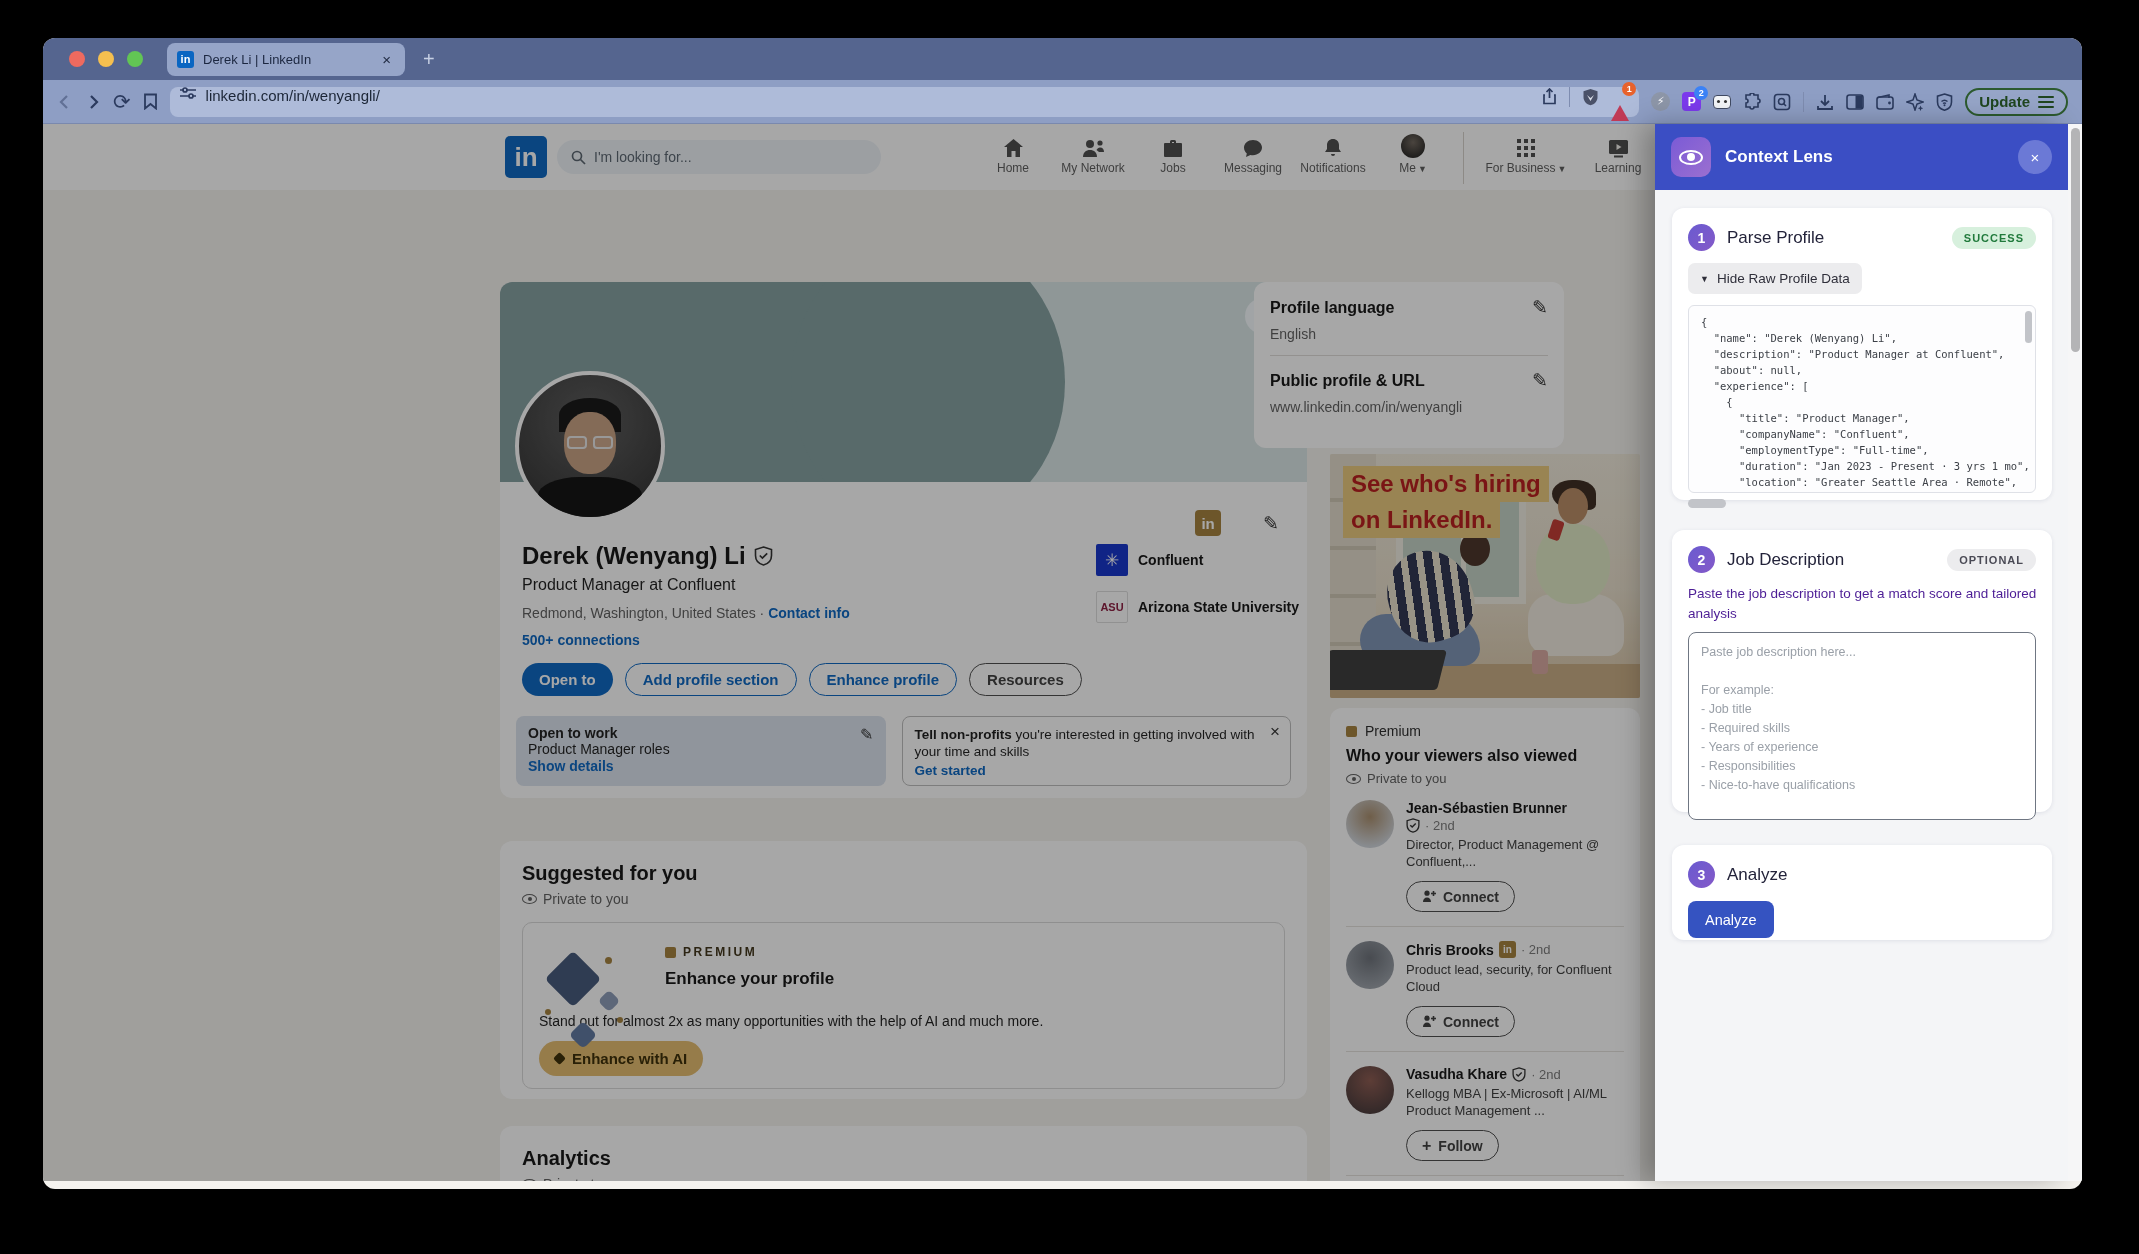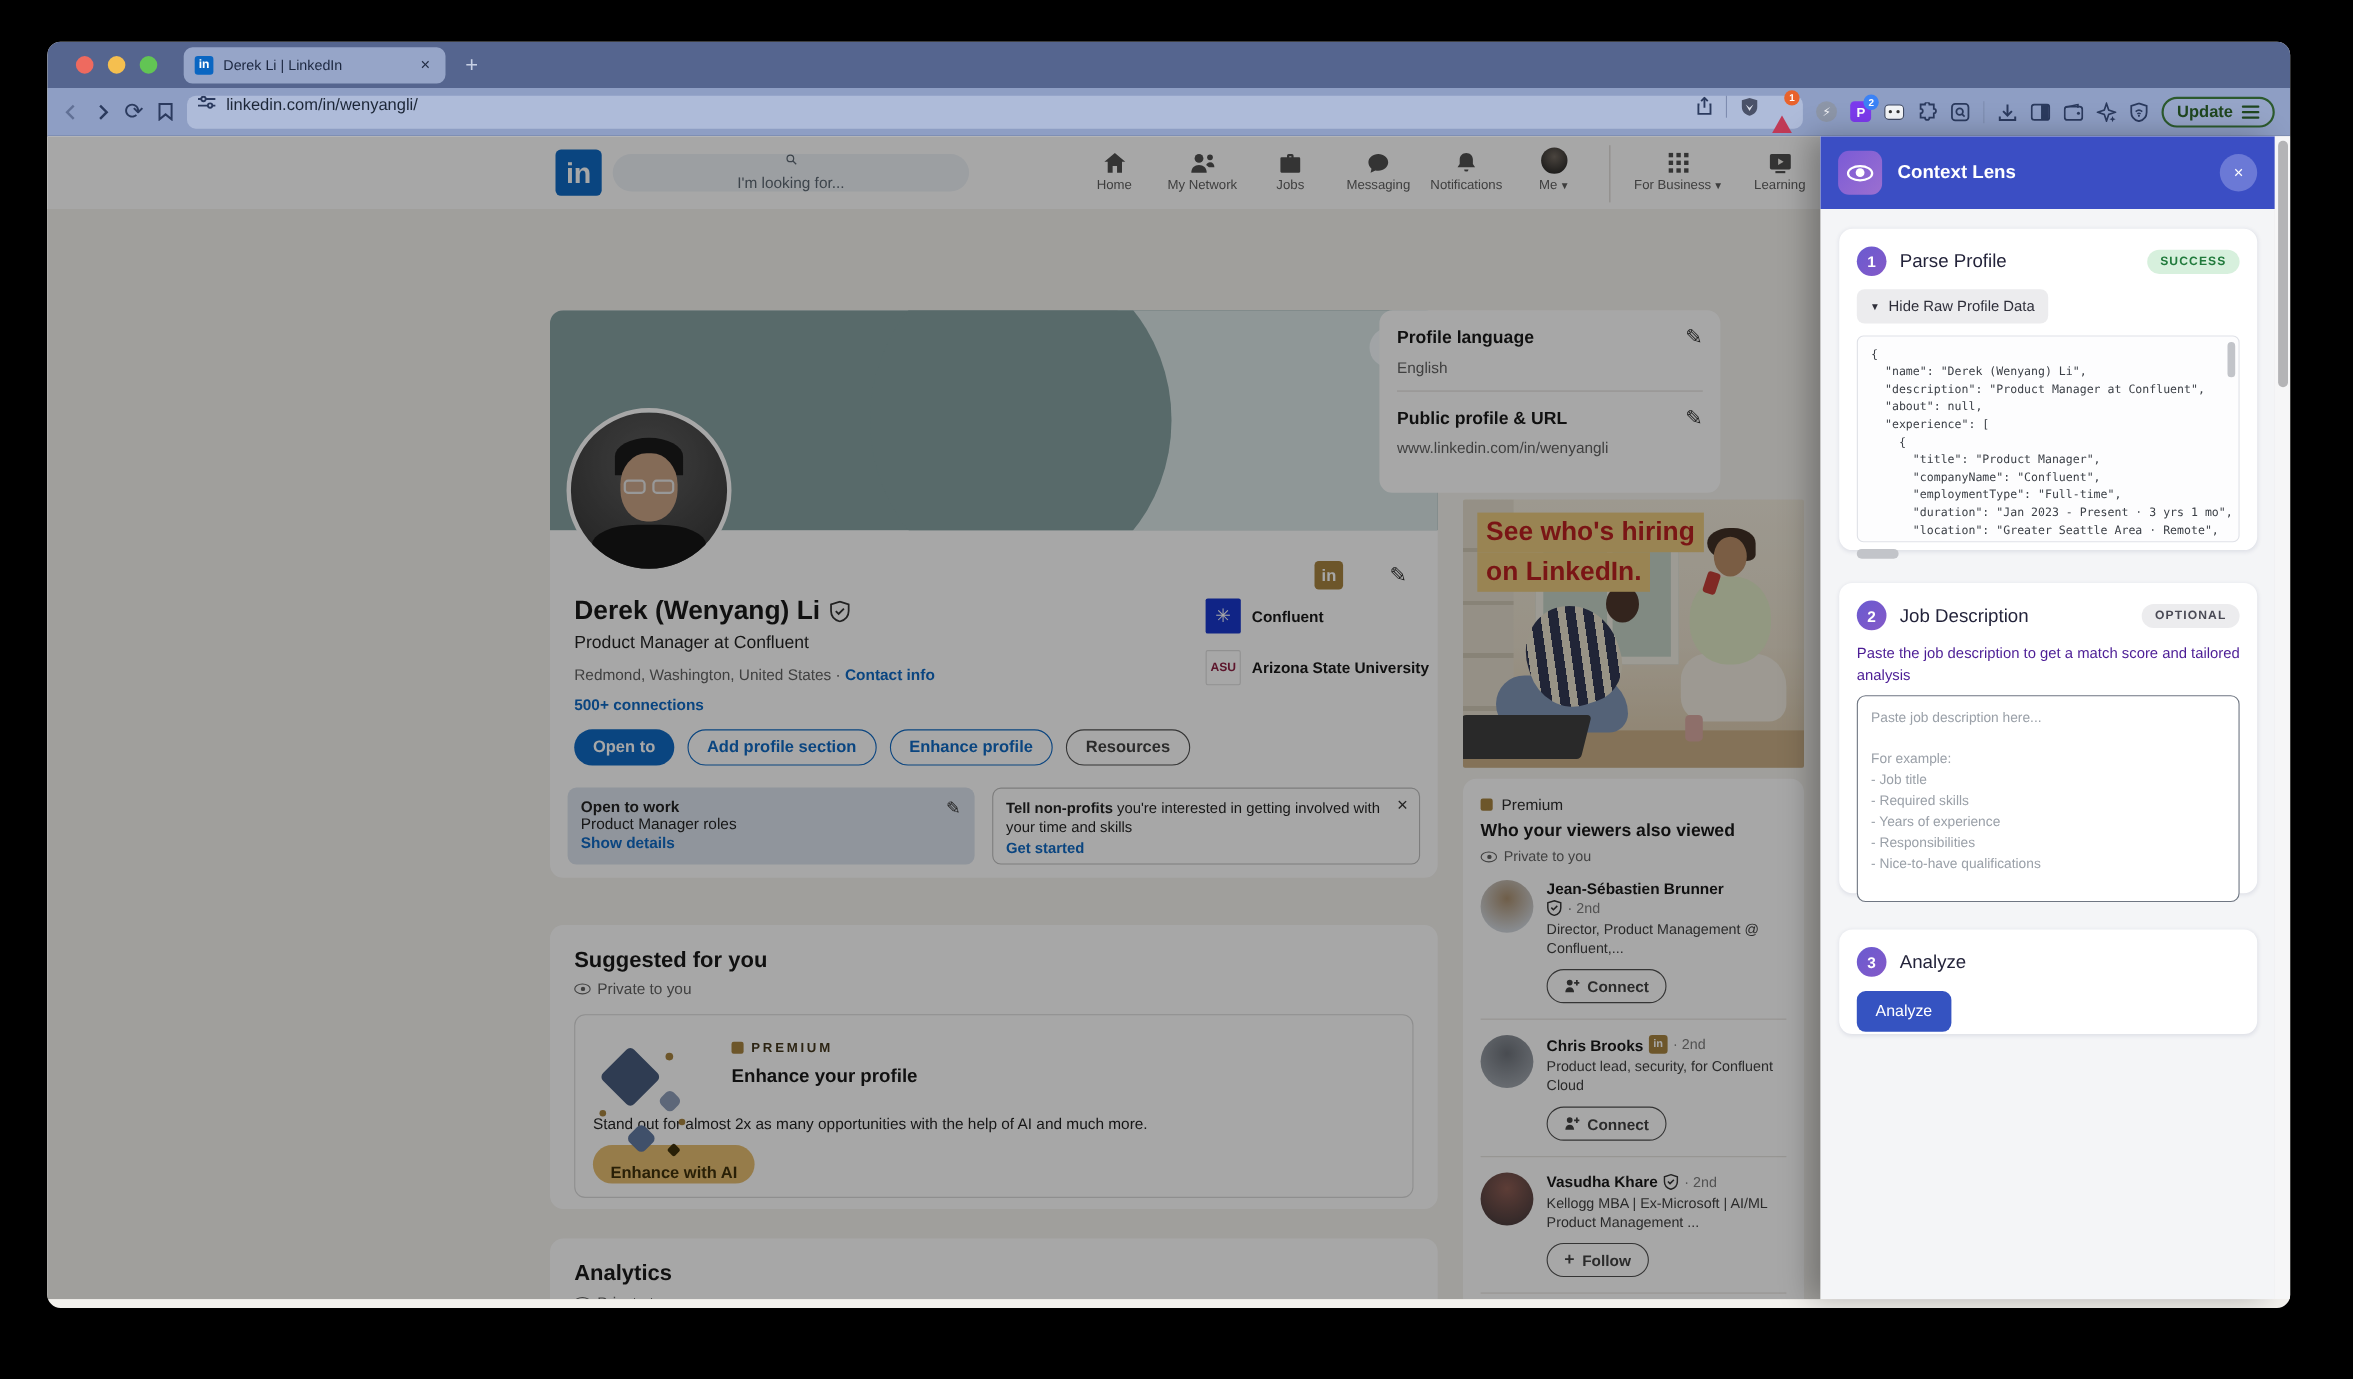--- a/index.html
+++ b/index.html
@@ -45,21 +45,21 @@
   .hamburger{display:inline-block;width:16px;}
   .hamburger i{display:block;height:2px;background:#1f461f;margin:3px 0;border-radius:1px;}
 
   
   .page{position:absolute;left:0;top:86px;width:100%;height:1057px;background:#f4f2ee;overflow:hidden;}
 
   .li-nav{position:absolute;left:0;top:0;width:100%;height:66px;background:#ffffff;display:flex;align-items:center;}
   .li-logo{position:absolute;left:462px;top:12px;width:42px;height:42px;background:#0a66c2;border-radius:5px;color:#fff;
            font-weight:bold;font-size:26px;display:flex;align-items:center;justify-content:center;}
   .li-search{position:absolute;left:514px;top:16px;width:324px;height:34px;background:#eef3f8;border-radius:17px;
-             display:flex;align-items:center;padding:0 14px;color:#5a6570;font-size:14px;gap:8px;flex-direction:column;}
+             display:flex;align-items:center;padding:0 14px;color:#5a6570;font-size:14px;gap:8px;}
   .li-navitems{position:absolute;left:930px;top:4px;display:flex;align-items:flex-start;}
   .li-item{width:80px;display:flex;flex-direction:column;align-items:center;color:#5c5c5c;font-size:12px;gap:3px;padding-top:6px;}
   .li-item .glyph{height:24px;display:flex;align-items:flex-end;justify-content:center;color:#4c4c4c;}
   .li-item .lbl{white-space:nowrap;}
   .li-divider{width:1px;height:52px;background:#d6d2cc;margin:4px 10px 0 10px;}
   .me-avatar{width:24px;height:24px;border-radius:50%;background:radial-gradient(circle at 50% 35%,#6e655c,#2c2a28 75%);}
   .caret{font-size:9px;margin-left:2px;}
 
   .card{position:absolute;background:#fff;border-radius:12px;}
 
@@ -123,21 +123,21 @@
   .dia.d3{left:34px;top:74px;width:20px;height:20px;background:#5f77a0;}
   .dot-g{position:absolute;border-radius:50%;background:#a5813c;}
   .dot-g.g1{left:66px;top:6px;width:7px;height:7px;}
   .dot-g.g2{left:6px;top:58px;width:6px;height:6px;}
   .dot-g.g3{left:78px;top:66px;width:6px;height:6px;}
   .prem-line{display:flex;align-items:center;gap:7px;font-size:12px;font-weight:bold;letter-spacing:2.5px;color:#3f3318;}
   .gold-sq{width:11px;height:11px;border-radius:2px;background:#a5813c;}
   .sugg-title{font-size:17px;font-weight:bold;color:#141414;margin-top:10px;}
   .sugg-body{font-size:14px;color:#1d1d1d;margin:24px 0 0 -126px;}
   .gold-btn{display:inline-flex;align-items:center;gap:8px;margin:12px 0 0 -126px;background:#e5bc6e;color:#3a2c05;
-            font-weight:bold;font-size:15px;border-radius:18px;height:35px;padding:0 16px;flex-direction:column;}
+            font-weight:bold;font-size:15px;border-radius:18px;height:35px;padding:0 16px;}
   .diamond{width:9px;height:9px;background:#3a2c05;transform:rotate(45deg);border-radius:2px;}
 
   
   .ana-card{left:457px;top:1002px;width:807px;height:200px;padding:21px 22px;}
 
   
   .side-a{left:1211px;top:158px;width:310px;height:166px;padding:14px 16px;}
   .side-row-t{display:flex;align-items:center;justify-content:space-between;font-size:16px;font-weight:bold;color:#141414;}
   .side-sub{font-size:14px;color:#5f5f5f;margin-top:7px;}
   .hdiv{height:1px;background:#e0ddd9;margin:13px 0;}

